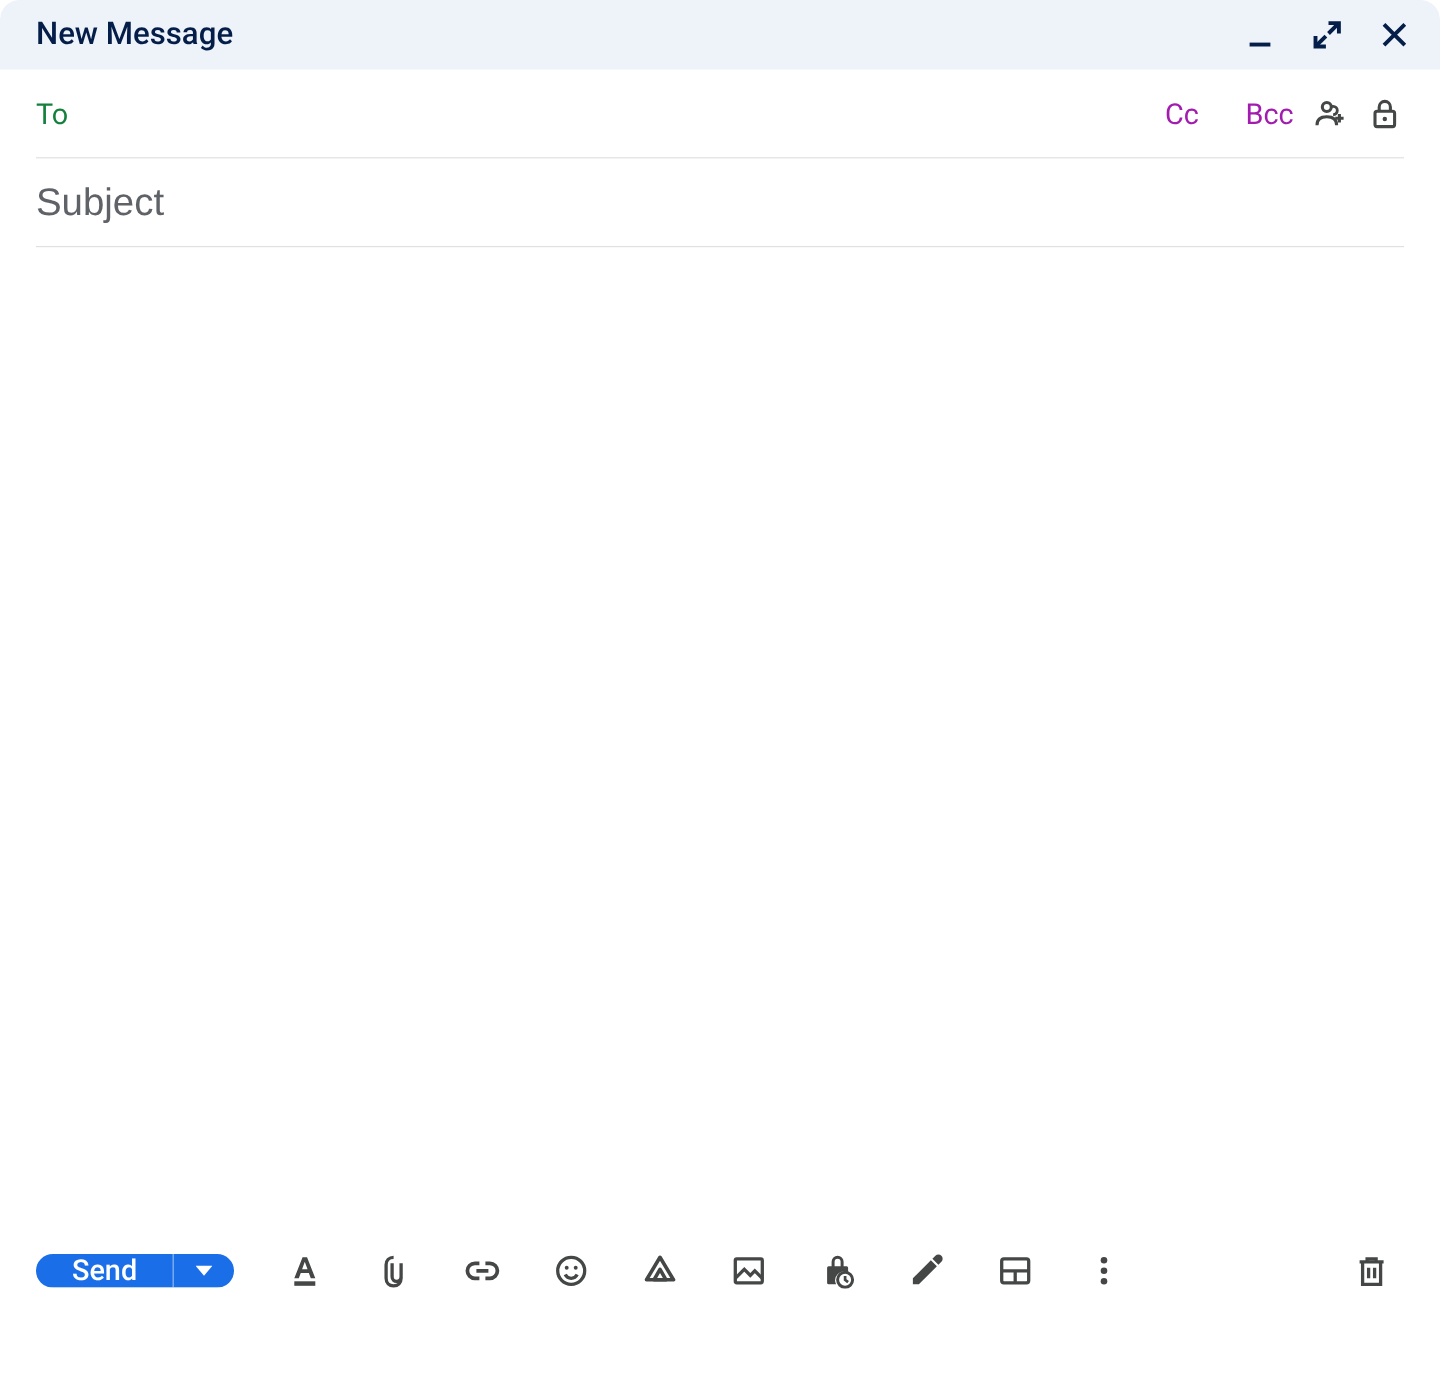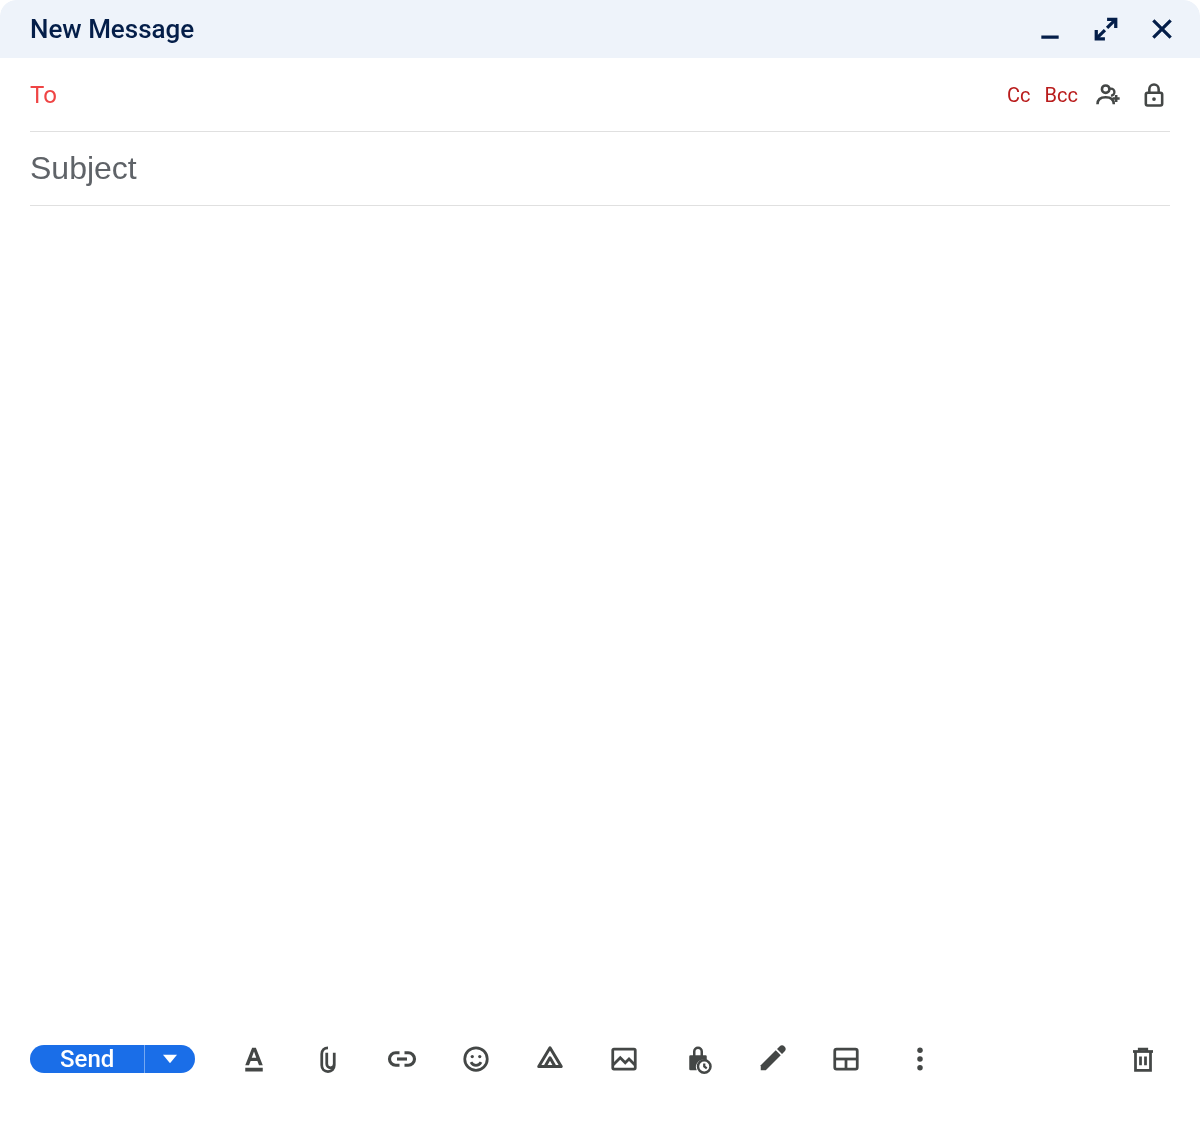--- a/index.html
+++ b/index.html
@@ -58,21 +58,21 @@
       padding: 0 30px;
     }
     .field-row {
       display: flex;
       align-items: center;
       min-height: 74px;
       border-bottom: 1px solid #e0e0e0;
     }
     .field-label {
       font-size: 24px;
-      color: #ef4444;
+      color: #15803d;
       flex-shrink: 0;
       margin-right: 10px;
     }
     .field-input {
       flex: 1;
       border: none;
       outline: none;
       font-size: 32px;
       color: #202124;
       background: transparent;
@@ -80,23 +80,24 @@
     .field-input::placeholder {
       color: #5f6368;
     }
     .recipient-controls {
       display: flex;
       align-items: center;
       gap: 14px;
       margin-left: auto;
     }
     .cc-bcc {
-      font-size: 20px;
-      color: #b91c1c;
-      cursor: pointer;
+      font-size: 24px;
+      color: #a21caf;
+      cursor: pointer;
+      margin-left: 25px;
     }
     .recipient-icon {
       width: 32px;
       height: 32px;
       display: flex;
       align-items: center;
       justify-content: center;
       cursor: pointer;
       color: #444746;
     }

